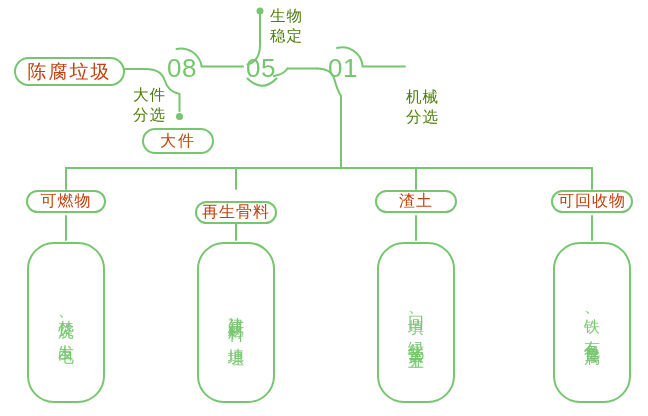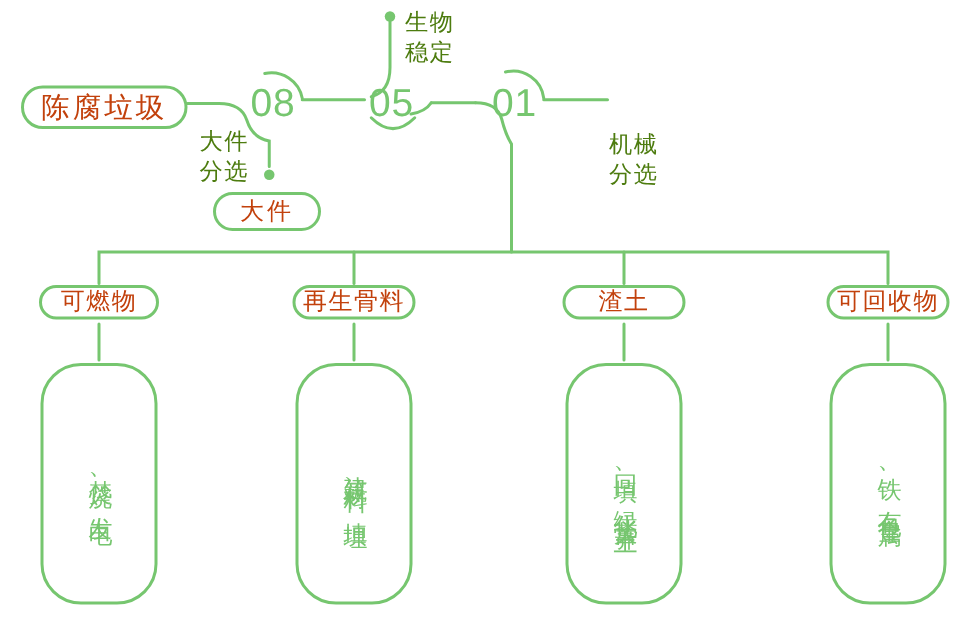--- a/index.html
+++ b/index.html
@@ -12,21 +12,21 @@
     position:absolute;box-sizing:border-box;border:2px solid #76c66f;
     color:#c2410c;display:flex;align-items:center;justify-content:center;
     background:#ffffff;white-space:nowrap;
   }
   .pill-root{left:14px;top:57px;width:111px;height:29px;border-radius:15px;
     font-size:19px;letter-spacing:2px;}
   .pill-dajian{left:142px;top:128px;width:72px;height:26px;border-radius:13px;
     font-size:16px;letter-spacing:2px;}
   .pill-branch{top:190px;height:23px;border-radius:12px;font-size:16px;letter-spacing:1px;}
   .pill-b1{left:26px;width:80px;}
-  .pill-b2{left:195px;width:82px;}
+  .pill-b2{left:195px;width:82px;margin-top:11px;}
   .pill-b3{left:375px;width:82px;}
   .pill-b4{left:551px;width:82px;}
   .step-num{
     position:absolute;color:#76c66f;font-size:26px;line-height:26px;
     transform:translateX(-50%);top:55px;letter-spacing:0.5px;
   }
   .num-1{left:182px;}
   .num-2{left:261px;}
   .num-3{left:343px;}
   .note{

